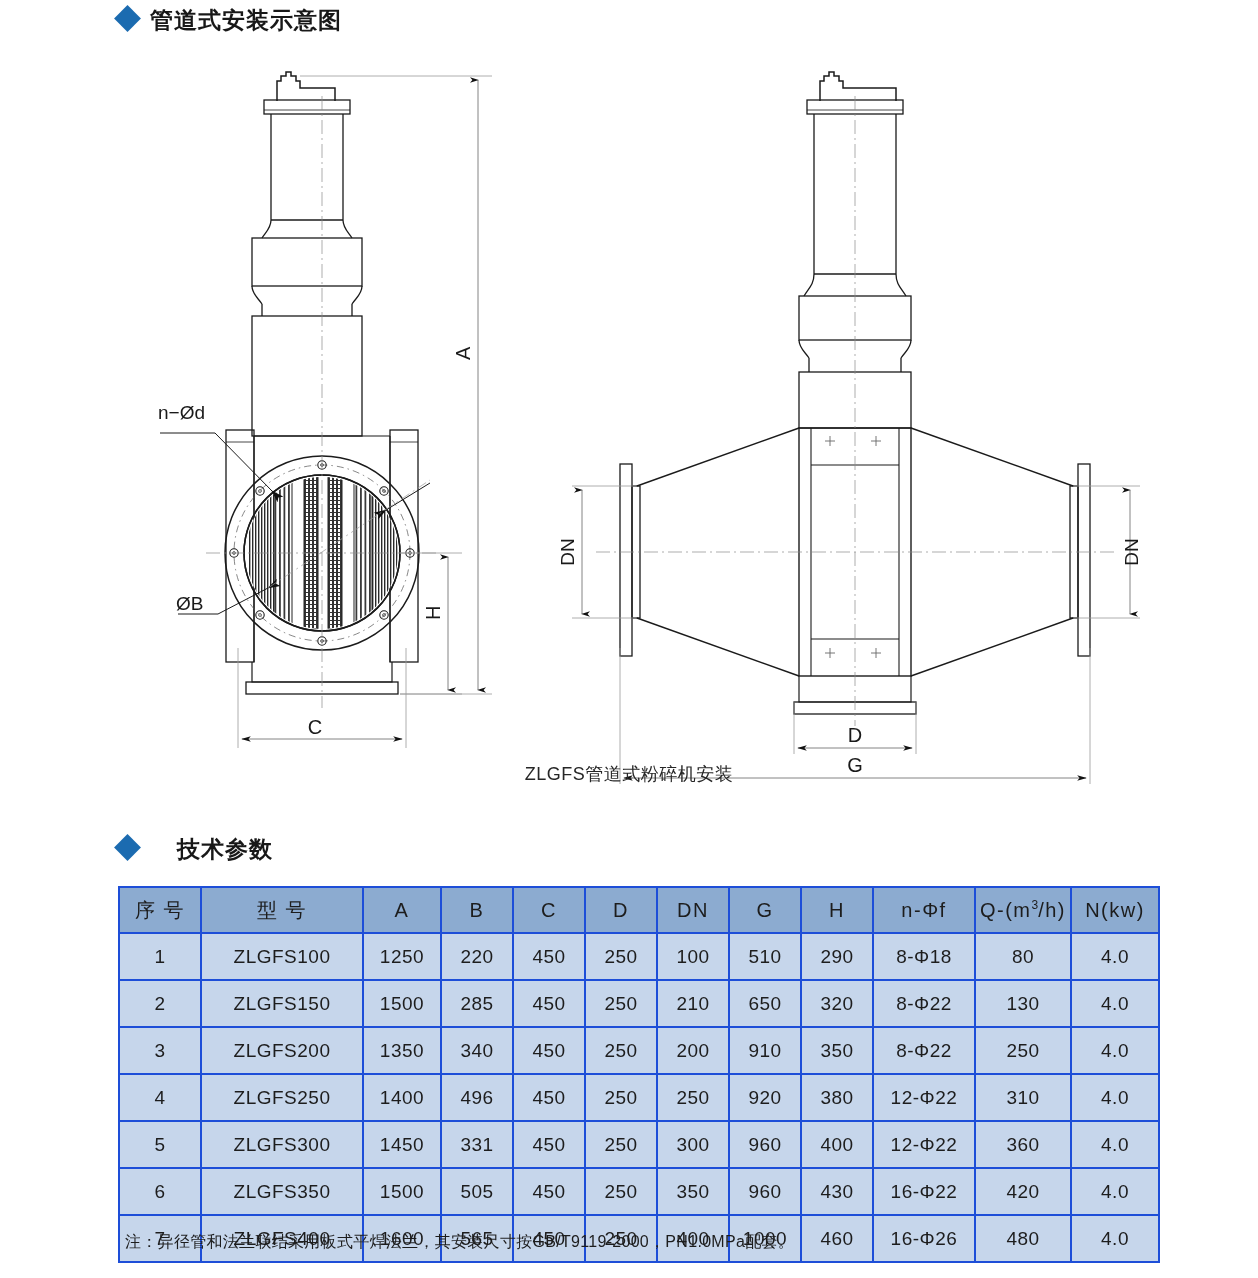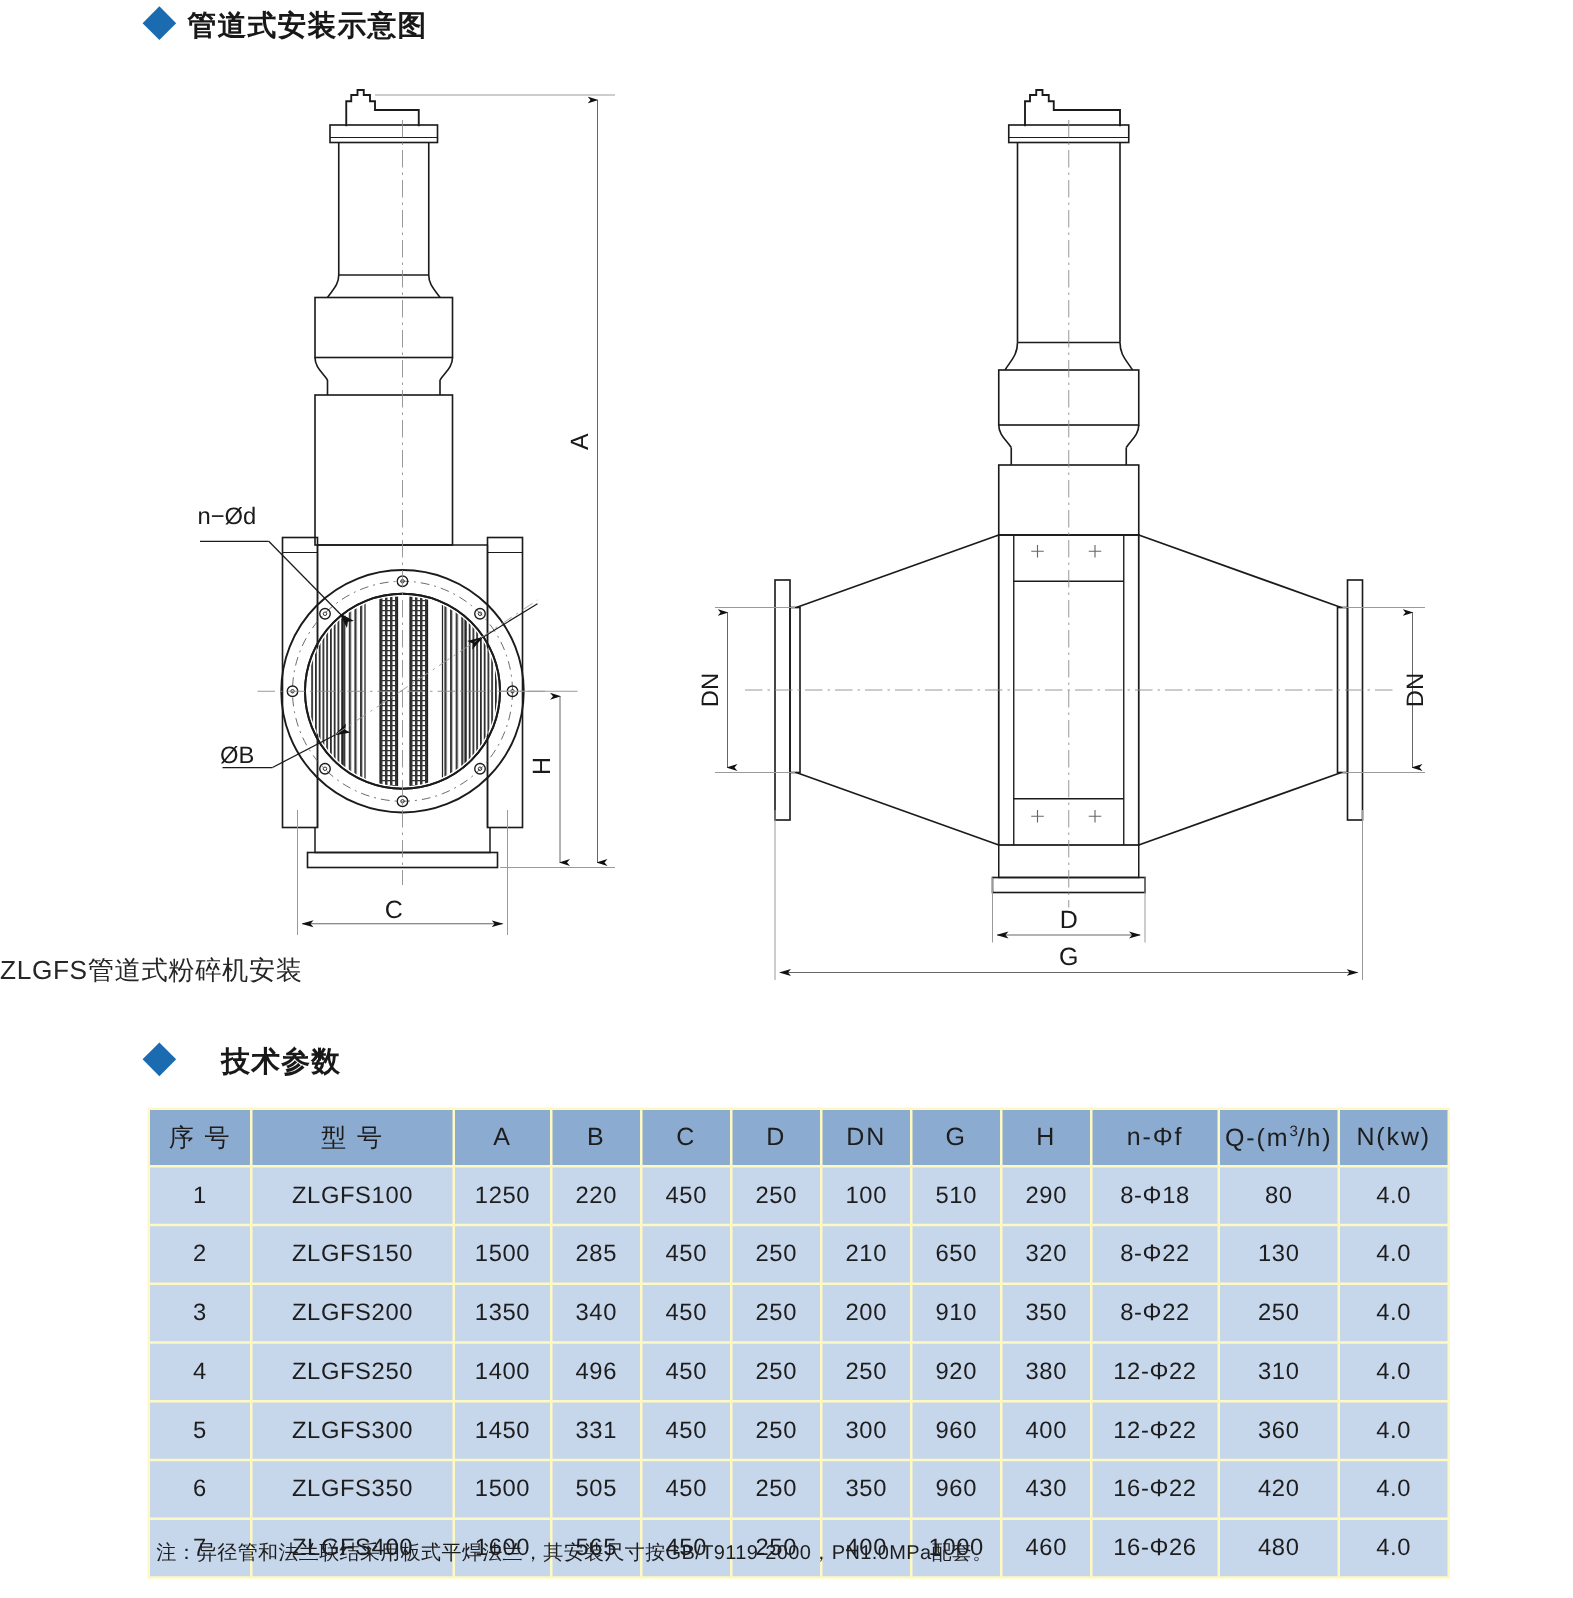--- a/index.html
+++ b/index.html
@@ -32,34 +32,34 @@
 
   
   #drawing{
     position:absolute;left:0;top:48px;width:1258px;height:760px;
   }
   #drawing svg{display:block;}
 
   
   .caption{
     position:absolute;left:0;top:762px;width:1258px;
-    text-align:left;
-    font-size:21px;color:#262626;
+    text-align:center;
+    font-size:18px;color:#262626;
     letter-spacing:.5px;
   }
 
   
   #spec-table-wrap{
     position:absolute;left:118px;top:886px;width:1024px;
   }
   table.spec{
     border-collapse:separate;
     border-spacing:2px;
     width:1024px;
-    background:#fef9c3;
+    background:#1d4ed8;
     table-layout:fixed;
   }
   table.spec th,table.spec td{
     background:#c6d6eb;
     text-align:center;
     font-size:19px;
     font-weight:normal;
     color:#1d1d1d;
     height:45px;
     padding:0;

